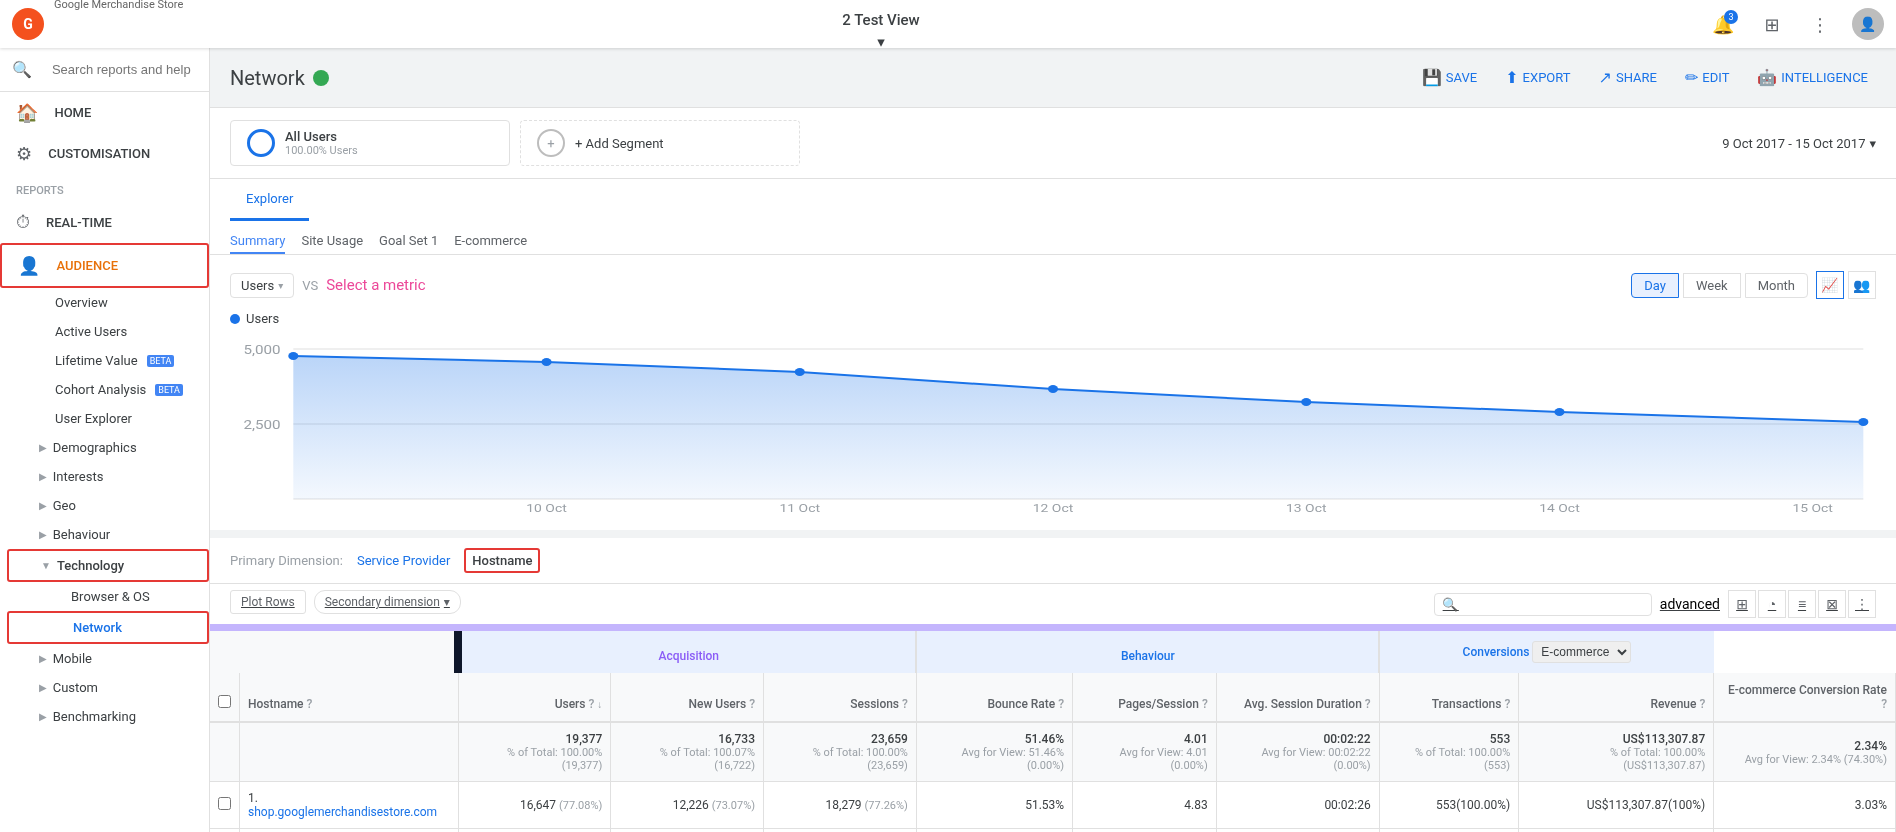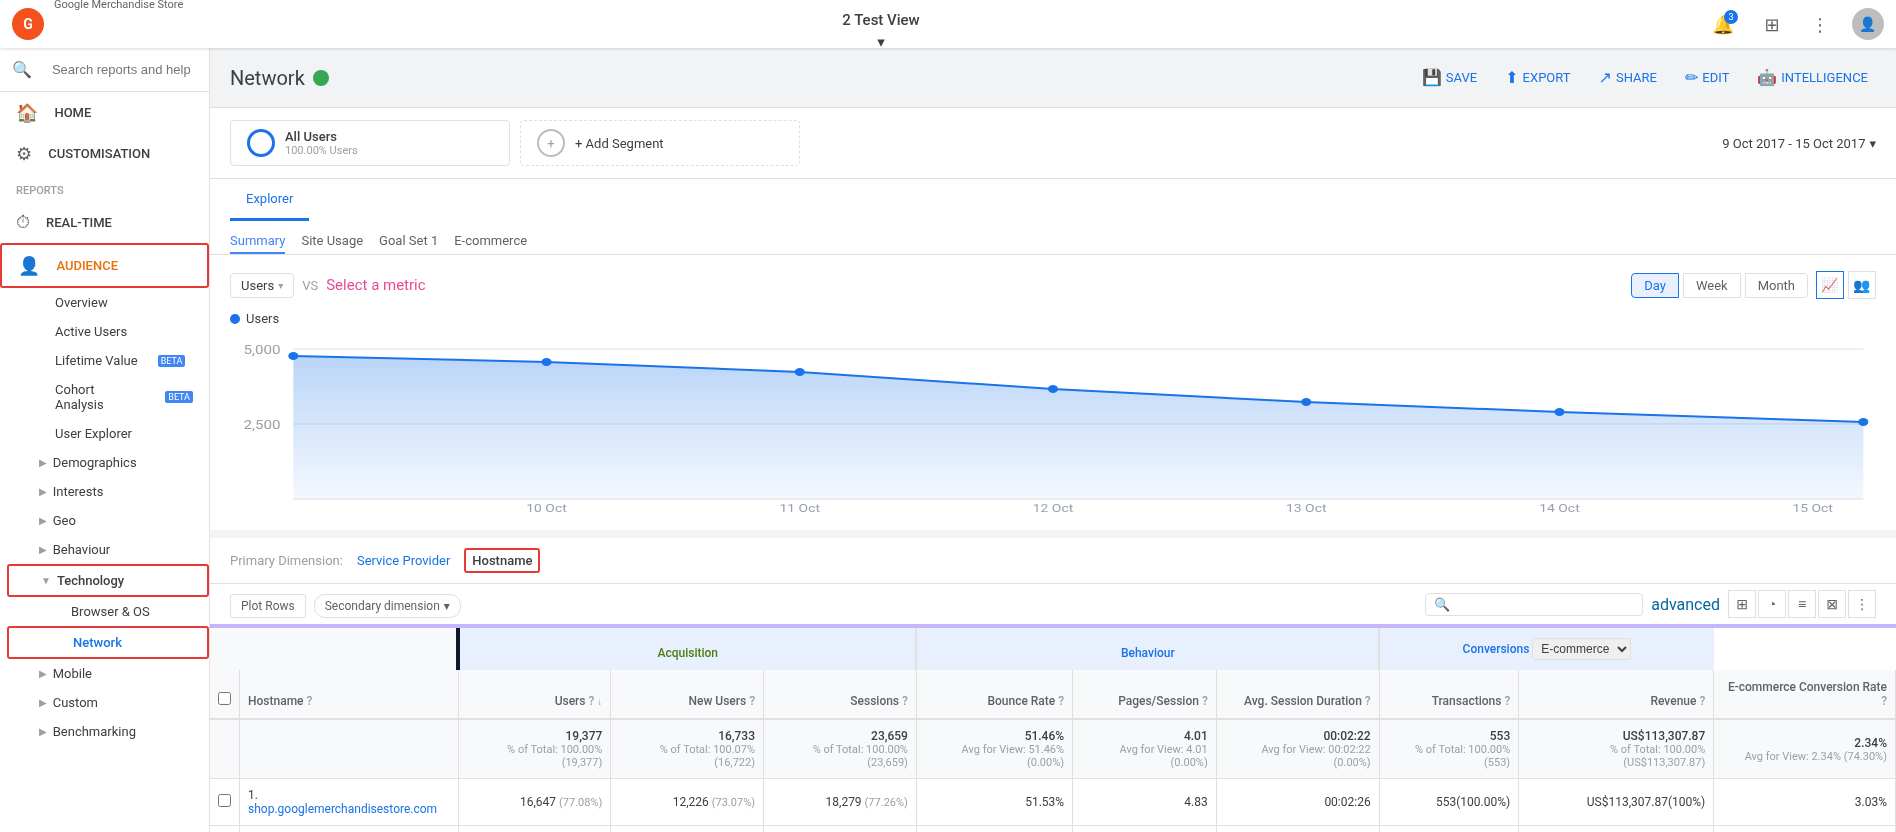--- a/index.html
+++ b/index.html
@@ -29,21 +29,21 @@
     .nav-item.active { color: #e8710a; }
     .nav-item .nav-icon { font-size: 18px; color: #5f6368; flex-shrink: 0; }
     .nav-item.active .nav-icon { color: #e8710a; }
     .nav-section-label { padding: 10px 16px 4px; font-size: 11px; color: #9aa0a6; font-weight: 500; text-transform: uppercase; }
     .sub-nav { padding-left: 7px; }
     .sub-nav-item { display: flex; align-items: center; padding: 7px 16px 7px 48px; cursor: pointer; color: #3c4043; font-size: 13px; }
     .sub-nav-group-header { display: flex; align-items: center; padding: 7px 16px 7px 32px; cursor: pointer; color: #3c4043; font-size: 13px; gap: 6px; }
     .sub-nav-group-header .arrow { font-size: 10px; color: #9aa0a6; }
     .sub-sub-nav-item { padding: 7px 16px 7px 64px; cursor: pointer; font-size: 13px; color: #3c4043; display: block; }
     .sub-sub-nav-item.active { color: #1a73e8; font-weight: 500; }
-    .beta-badge { font-size: 9px; background: #4285f4; color: #fff; border-radius: 2px; padding: 1px 3px; margin-left: 20px; vertical-align: middle; }
+    .beta-badge { font-size: 9px; background: #4285f4; color: #fff; border-radius: 2px; padding: 1px 3px; margin-left: 9px; vertical-align: middle; }
     .highlight-box { border: 2px solid #e53935; border-radius: 3px; }
 
     
     .main { flex: 1; overflow-y: auto; background: #f1f3f4; }
     .main-header { display: flex; align-items: center; justify-content: space-between; background: #f1f3f4; padding: 14px 20px; border-bottom: 1px solid #e0e0e0; }
     .main-title { display: flex; align-items: center; gap: 8px; font-size: 20px; color: #3c4043; font-weight: 400; }
     .status-dot { width: 16px; height: 16px; border-radius: 50%; background: #34a853; display: inline-block; }
     .main-actions { display: flex; align-items: center; gap: 12px; }
     .action-btn { display: flex; align-items: center; gap: 4px; font-size: 13px; color: #1a73e8; cursor: pointer; padding: 6px 8px; border-radius: 4px; }
     .action-btn .icon { font-size: 16px; }
@@ -91,26 +91,26 @@
     .chart-svg-wrap { width: 100%; height: 180px; position: relative; }
     .chart-svg-wrap svg { width: 100%; height: 100%; }
 
     
     .table-area { background: #fff; }
     .table-controls { display: flex; align-items: center; justify-content: space-between; padding: 10px 20px; border-bottom: 1px solid #e0e0e0; }
     .primary-dim { display: flex; align-items: center; gap: 8px; font-size: 13px; color: #3c4043; }
     .primary-dim-label { color: #9aa0a6; }
     .dim-option { color: #1a73e8; cursor: pointer; padding: 3px 6px; font-size: 13px; }
     .dim-option.active { border: 2px solid #e53935; border-radius: 3px; color: #3c4043; font-weight: 500; }
-    .table-search-row { display: flex; align-items: flex-end; justify-content: space-between; padding: 6px 20px; border-bottom: 4px solid #c4b5fd; }
+    .table-search-row { display: flex; align-items: flex-start; justify-content: space-between; padding: 6px 20px; border-bottom: 7px solid #c4b5fd; text-decoration: underline; }
     .plot-rows-btn { border: 1px solid #e0e0e0; padding: 4px 10px; font-size: 12px; color: #5f6368; cursor: pointer; border-radius: 3px; }
     .secondary-dim-btn { border: 1px solid #e0e0e0; padding: 4px 10px; font-size: 12px; color: #5f6368; cursor: pointer; border-radius: 11px; display: flex; align-items: center; gap: 4px; }
     .table-search { display: flex; align-items: center; gap: 4px; border: 1px solid #e0e0e0; border-radius: 4px; padding: 3px 8px; }
     .table-search input { border: none; outline: none; font-size: 13px; width: 180px; }
-    .advanced-link { color: #0369a1; font-size: 16px; cursor: pointer; }
+    .advanced-link { color: #000000; font-size: 14px; cursor: pointer; }
     .view-btns { display: flex; gap: 2px; }
     .view-btn { width: 28px; height: 28px; display: flex; align-items: center; justify-content: center; border: 1px solid #e0e0e0; cursor: pointer; color: #5f6368; font-size: 14px; }
 
     
     table { width: 100%; border-collapse: collapse; font-size: 12px; }
     thead { background: #f8f9fa; }
     th { padding: 10px 8px; text-align: right; color: #5f6368; font-weight: 500; border-bottom: 2px solid #e0e0e0; border-right: 1px solid #e0e0e0; font-size: 12px; vertical-align: bottom; position: relative; }
     th:first-child, th.left-align { text-align: left; }
     th .sort-arrow { color: #9aa0a6; font-size: 10px; }
     td { padding: 9px 8px; text-align: right; border-bottom: 1px solid #e0e0e0; border-right: 1px solid #e0e0e0; vertical-align: middle; }
@@ -408,21 +408,21 @@
             <div class="view-btn">⋮</div>
           </div>
         </div>
       </div>
 
       <div style="overflow-x:auto;">
         <table>
           <thead>
             <tr class="section-header">
               <th colspan="2" style="text-align:left; color:#3c4043; background:#f8f9fa;"></th>
-              <th colspan="3" style="text-align:center; color:#4d7c0f; background:#e8f0fe; border-left:4px solid #0f172a;">Acquisition</th>
+              <th colspan="3" style="text-align:center; color:#8b5cf6; background:#e8f0fe; border-left:8px solid #0f172a;">Acquisition</th>
               <th colspan="3" style="text-align:center; color:#1a73e8; background:#e8f0fe; border-left:2px solid #e0e0e0;">Behaviour</th>
               <th colspan="2" style="text-align:center; color:#1a73e8; background:#e8f0fe; border-left:2px solid #e0e0e0;">
                 Conversions
                 <select class="conv-select">
                   <option>E-commerce</option>
                 </select>
               </th>
             </tr>
             <tr>
               <th style="width:20px; text-align:center;">

